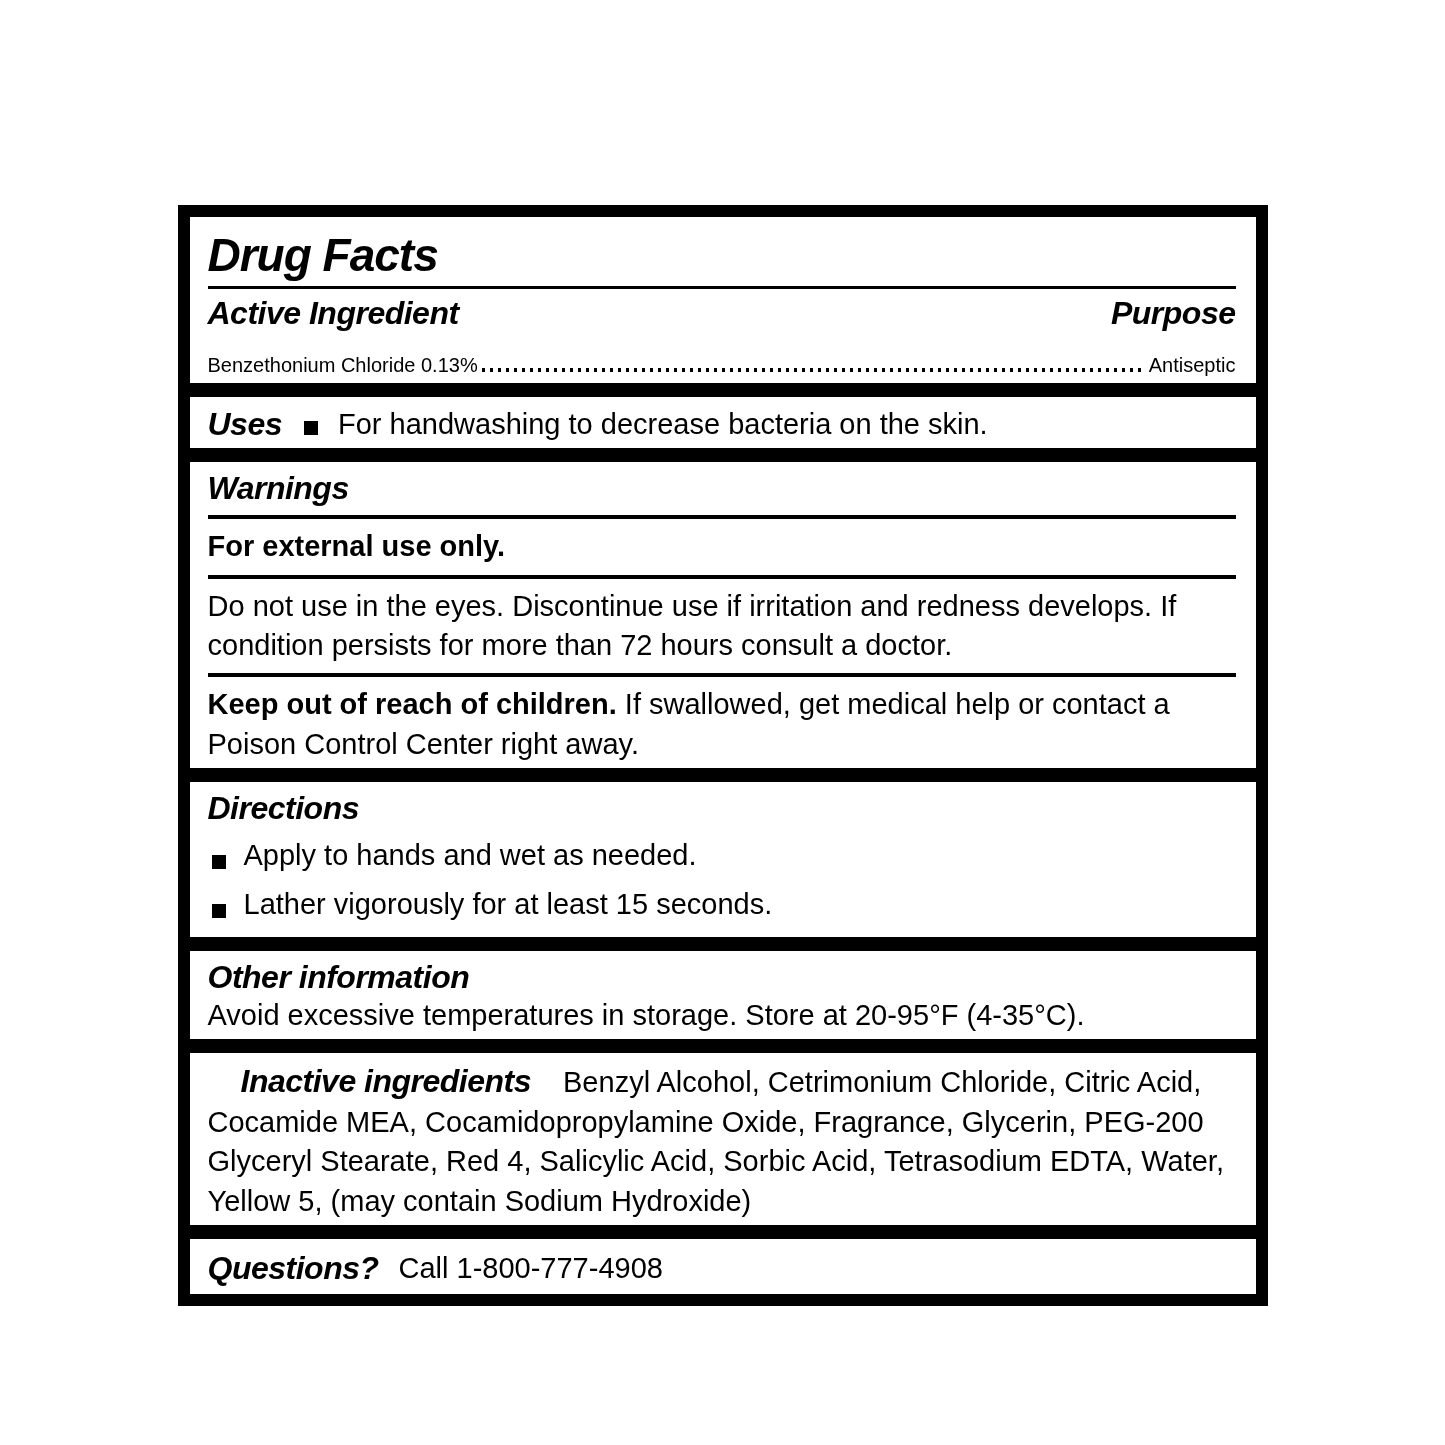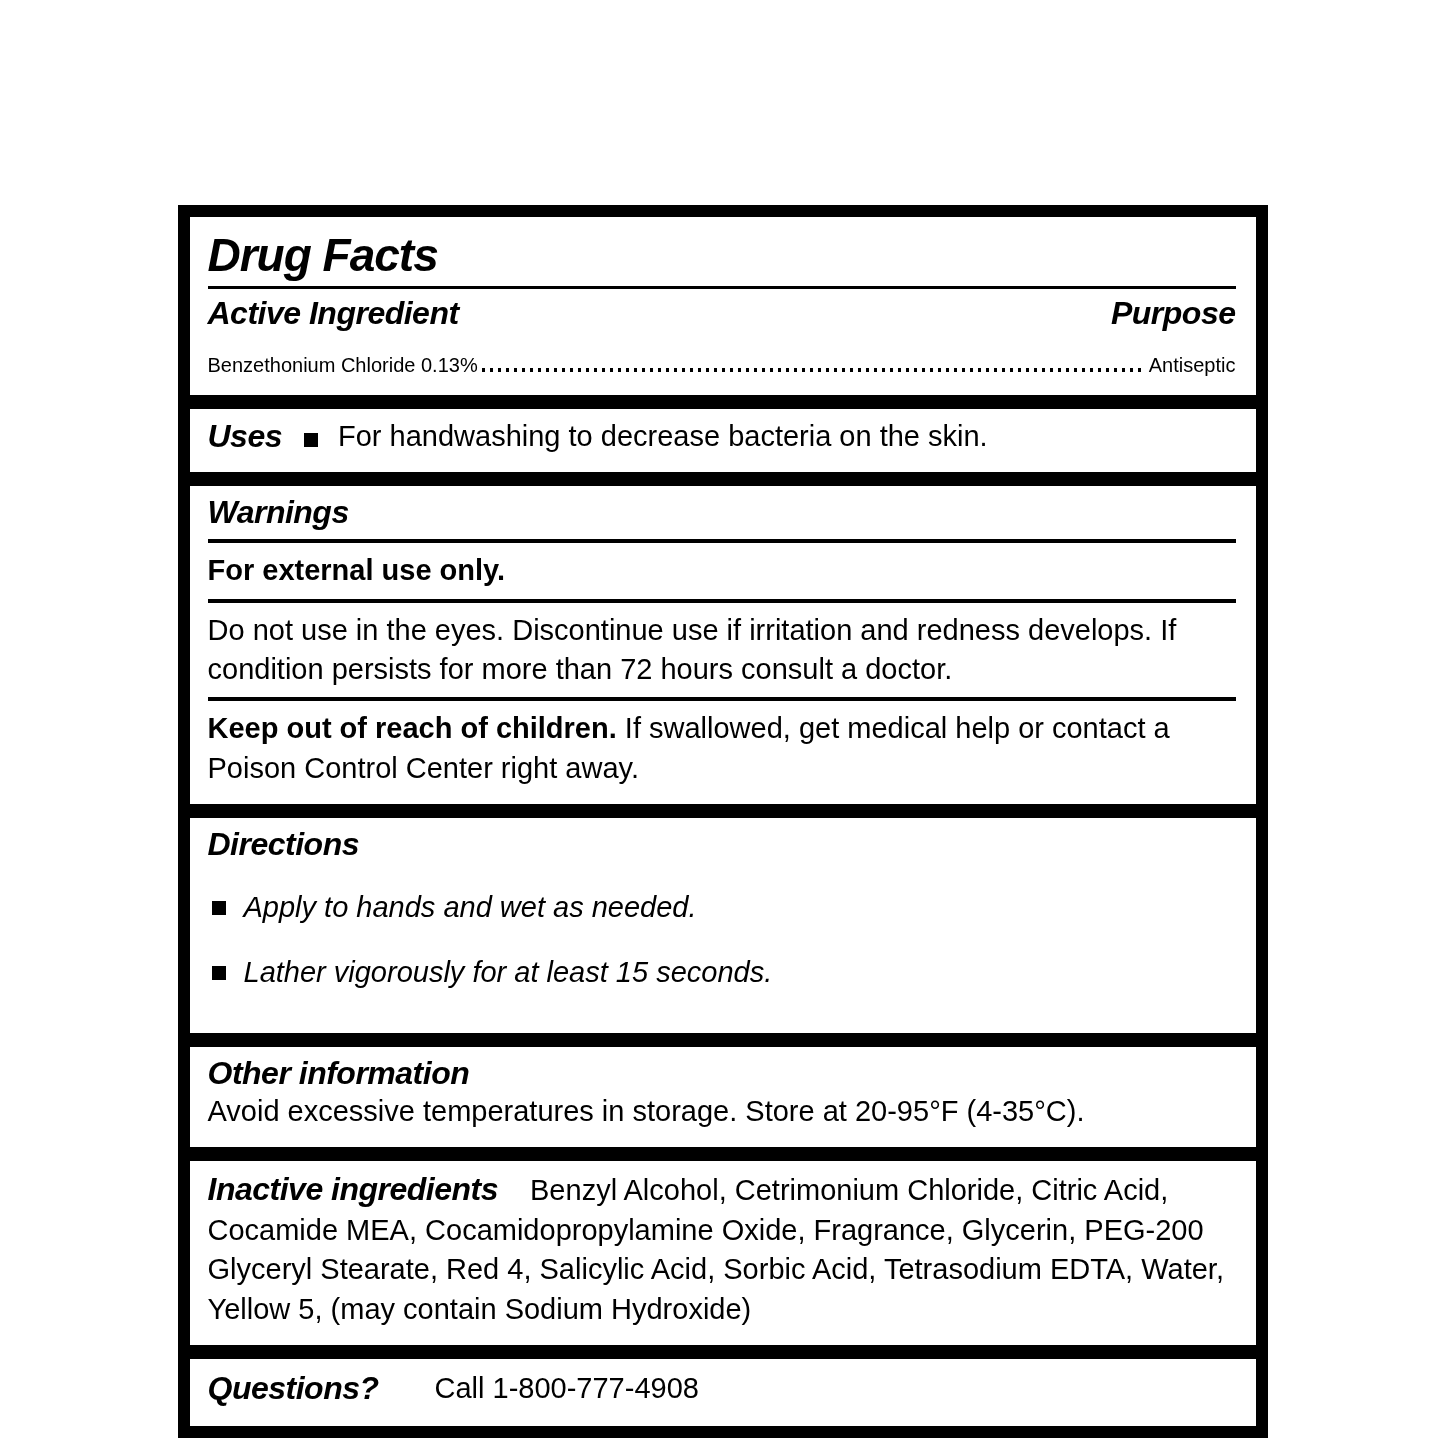--- a/index.html
+++ b/index.html
@@ -16,21 +16,21 @@
     width: 1090px;
     margin: 205px auto 0 auto;
     background: #000000;
     padding: 12px;
     display: flex;
     flex-direction: column;
     gap: 14px;
   }
   .sec {
     background: #ffffff;
-    padding: 8px 20px 16px 18px;
+    padding: 8px 20px 4px 18px;
   }
   .title {
     font-size: 46px;
     font-weight: bold;
     font-style: italic;
     letter-spacing: -1px;
     line-height: 1.15;
     padding-top: 4px;
   }
   .sec-heading {
@@ -77,34 +77,33 @@
   .inline-row {
     display: flex;
     align-items: center;
   }
   .uses-row .sec-heading { margin-right: 22px; }
   .uses-row .sq { align-self: center; margin: 6px 20px 0 0; }
   .bold { font-weight: bold; }
   .bullet-list { margin-top: 6px; }
   .bullet-row {
     display: flex;
-    align-items: flex-start;
-    margin: 25px 0;
-    font-style: italic;
+    align-items: center;
+    margin: 9px 0;
   }
   .sq {
     flex: 0 0 auto;
     width: 14px;
     height: 14px;
     background: #000000;
     margin: 13px 18px 0 4px;
   }
   .mixed { margin-top: 2px; }
-  .mixed .sec-heading { margin-right: 32px; }
-  .questions-row .sec-heading { margin-right: 56px; }
+  .mixed .sec-heading { margin-right: 32px; margin-left: 33px; }
+  .questions-row .sec-heading { margin-right: 20px; }
   .questions-row { padding: 2px 0 2px 0; }
 </style>
 </head>
 <body>
 
 <div class="label">
 
   <div class="sec">
     <div class="title">Drug Facts</div>
     <hr class="rule-thin">

